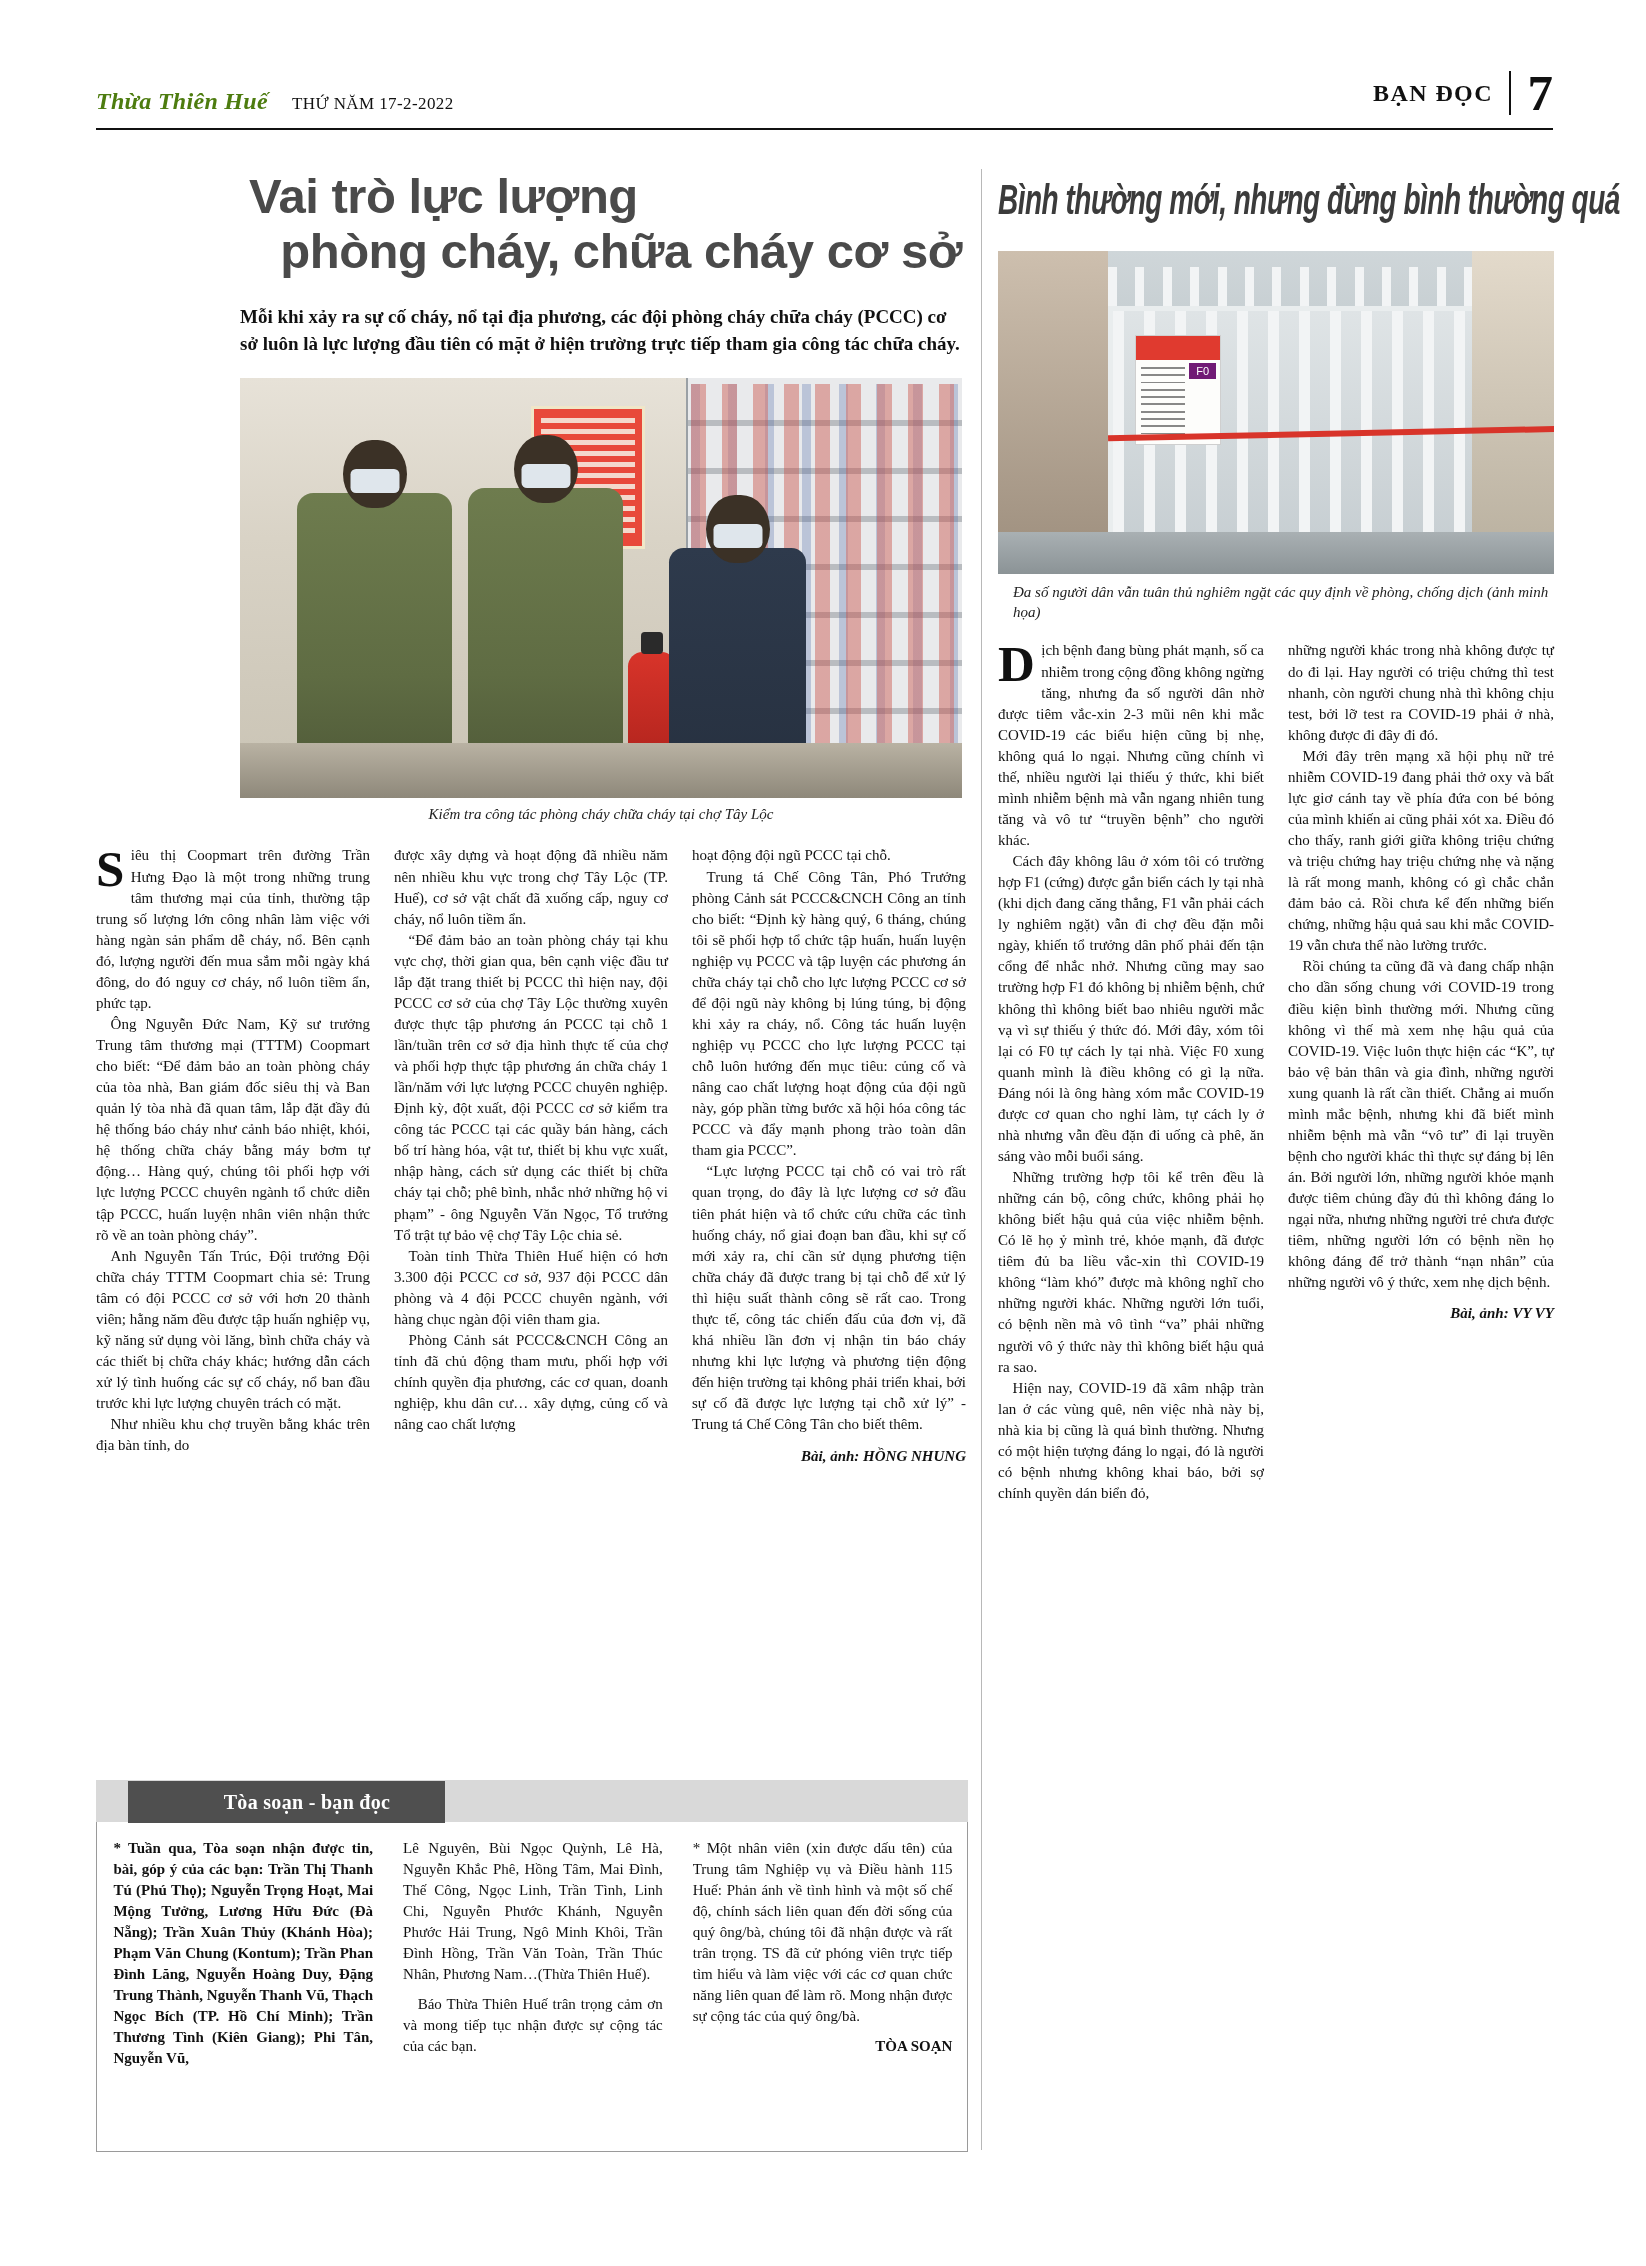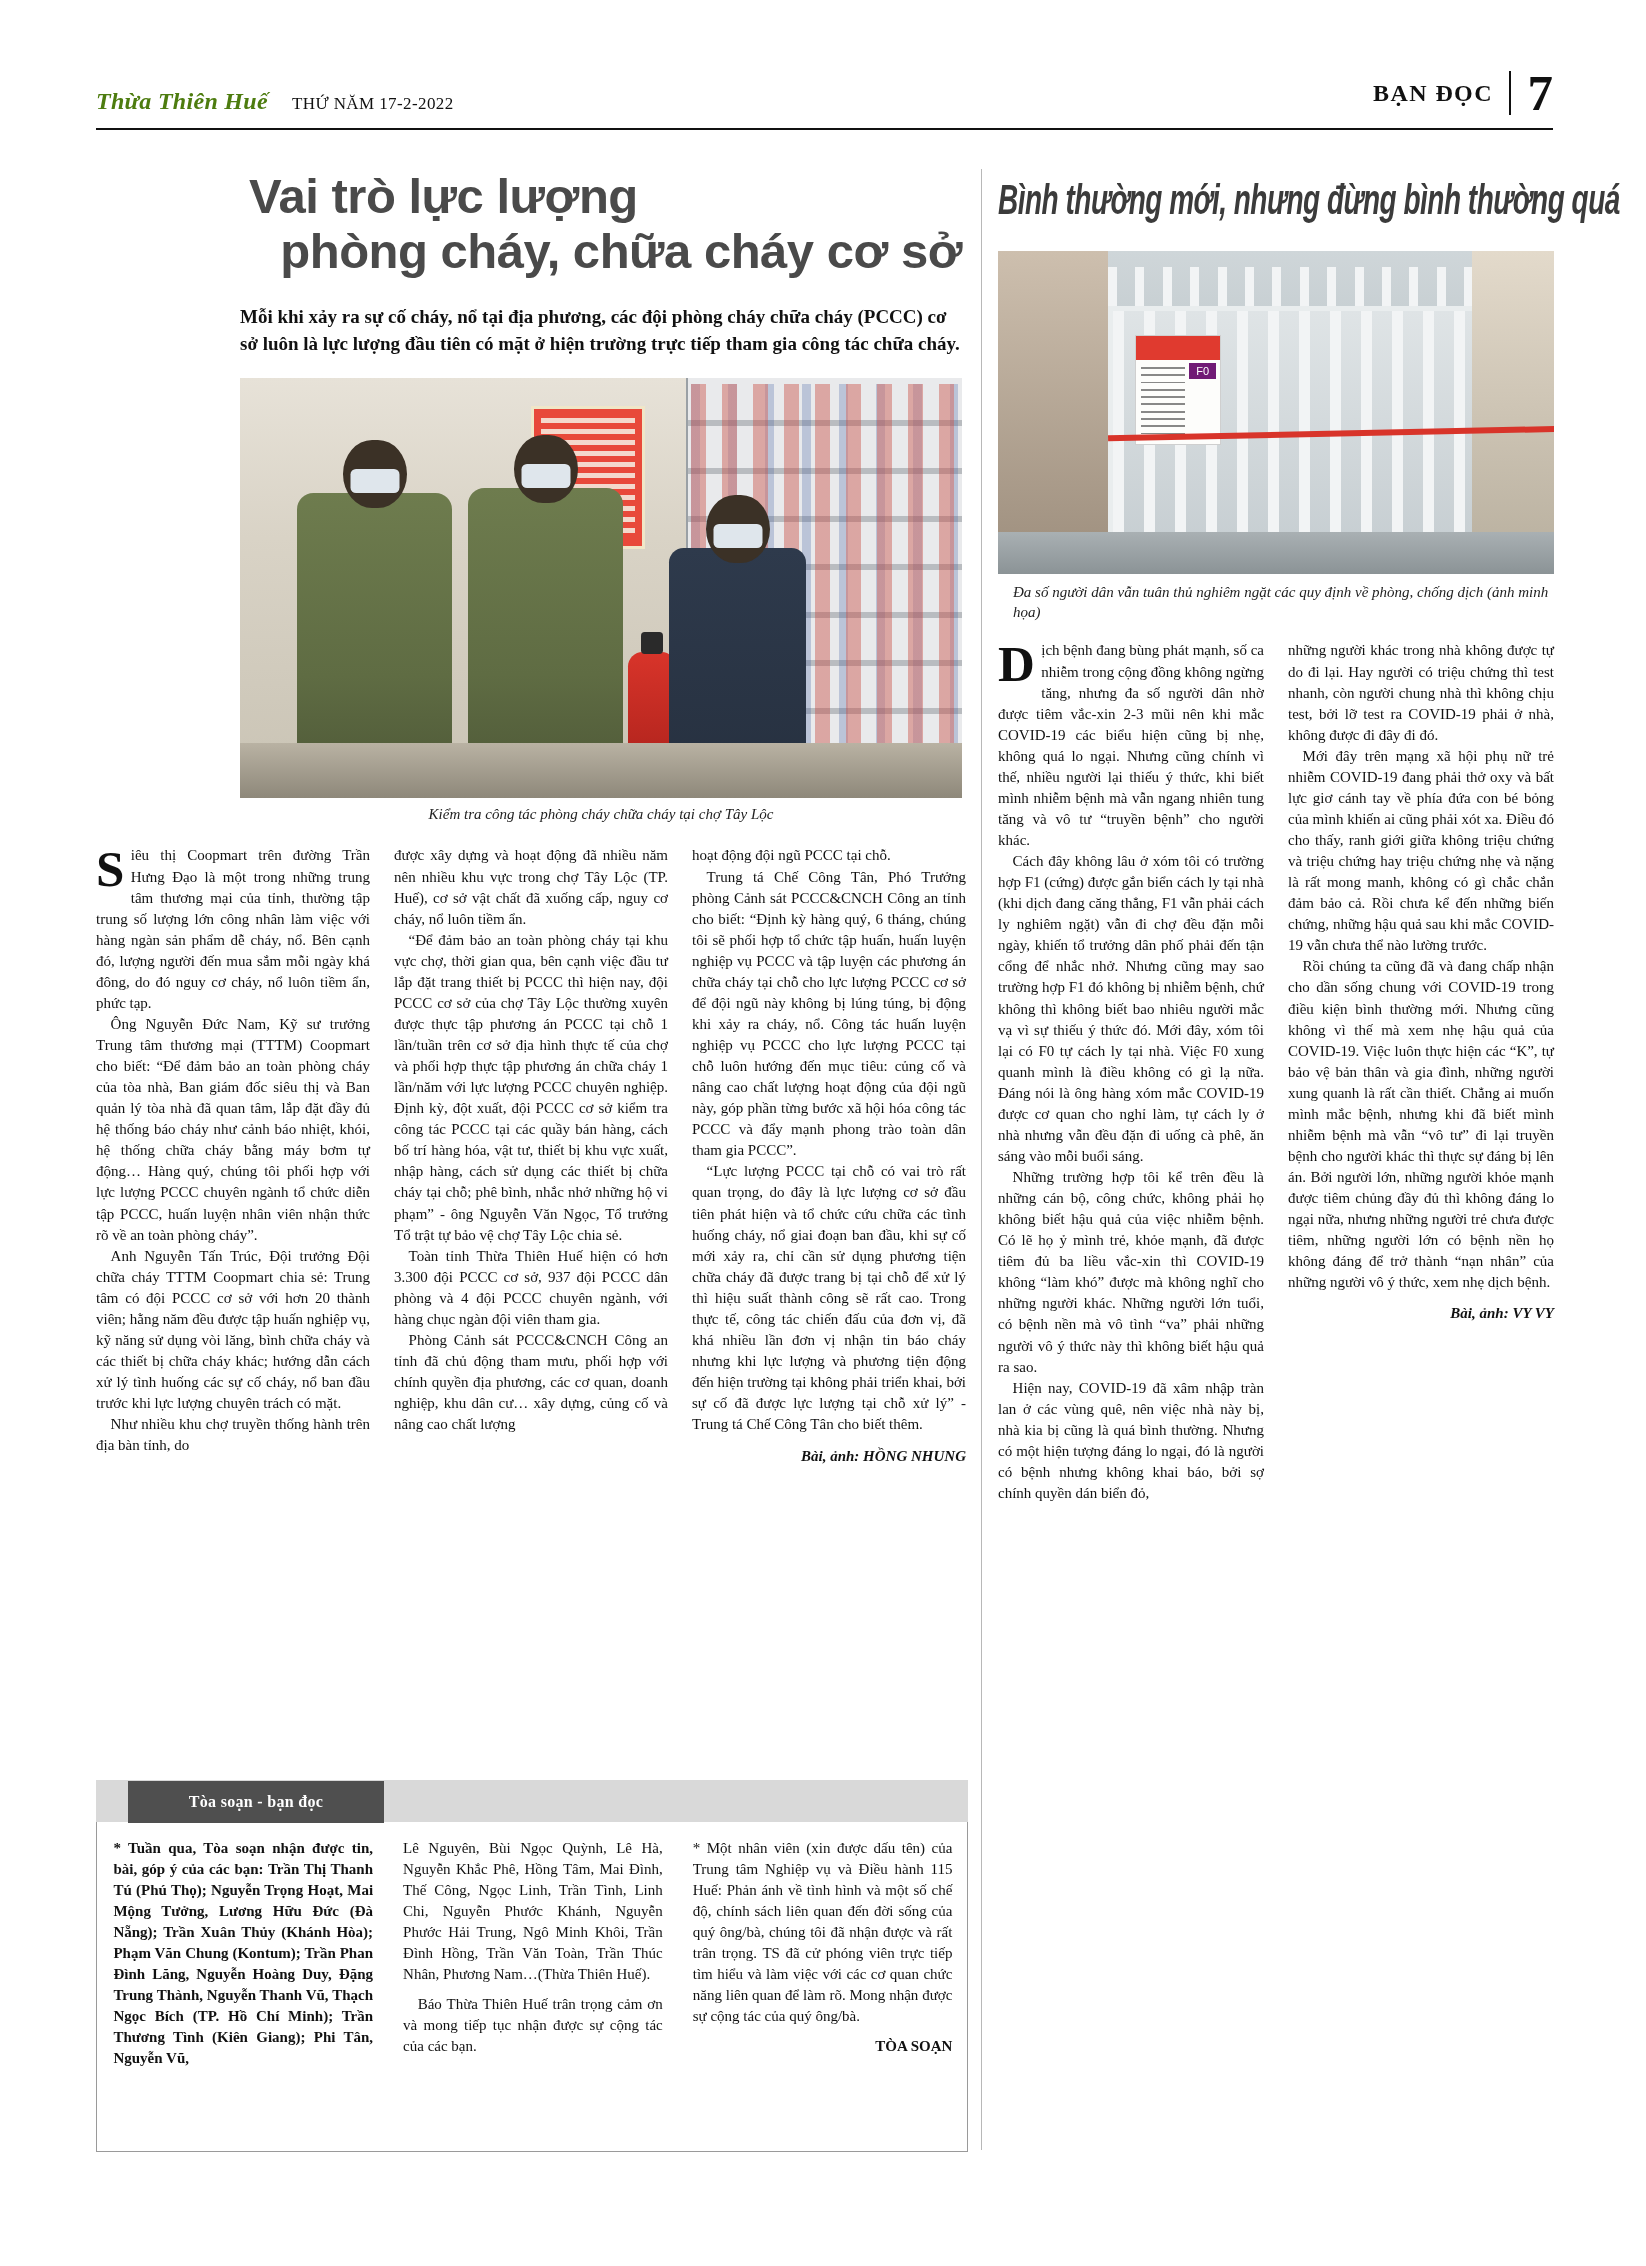--- a/index.html
+++ b/index.html
@@ -204,31 +204,32 @@
     left: -0.9px;
     top: -0.9px;
     width: 872px;
     height: 42px;
     background: #d9d9d9;
   }
   .toasoan-tab {
     position: absolute;
     left: 31px;
     top: 0px;
-    width: 256px;
+    width: 276px;
     height: 42px;
     background: #4f4f4f;
     color: #fff;
     font-family: "Liberation Serif", serif;
     font-weight: bold;
-    font-size: 16px;
+    font-size: 20px;
     display: flex;
     align-items: center;
     justify-content: center;
     letter-spacing: 0.3px;
+    padding-left: 41px;
   }
   .toasoan-body {
     position: absolute;
     left: 16.4px;
     top: 57px;
     width: 839px;
     display: flex;
     gap: 30px;
   }
   .ts-col {
@@ -454,21 +455,21 @@
       <div class="floor"></div>
     </div>
 
     <div class="caption">Kiểm tra công tác phòng cháy chữa cháy tại chợ Tây Lộc</div>
 
     <div class="body-3col">
       <div class="col">
         <p class="first"><span class="dropcap">S</span><span>iêu thị Coopmart trên đường Trần Hưng Đạo là một trong những trung tâm thương mại của tỉnh, thường tập trung số lượng lớn công nhân làm việc với hàng ngàn sản phẩm dễ cháy, nổ. Bên cạnh đó, lượng người đến mua sắm mỗi ngày khá đông, do đó nguy cơ cháy, nổ luôn tiềm ẩn, phức tạp.</span></p>
         <p>Ông Nguyễn Đức Nam, Kỹ sư trưởng Trung tâm thương mại (TTTM) Coopmart cho biết: “Để đảm bảo an toàn phòng cháy của tòa nhà, Ban giám đốc siêu thị và Ban quản lý tòa nhà đã quan tâm, lắp đặt đầy đủ hệ thống báo cháy như cảnh báo nhiệt, khói, hệ thống chữa cháy bằng máy bơm tự động… Hàng quý, chúng tôi phối hợp với lực lượng PCCC chuyên ngành tổ chức diễn tập PCCC, huấn luyện nhân viên nhận thức rõ về an toàn phòng cháy”.</p>
         <p>Anh Nguyễn Tấn Trúc, Đội trưởng Đội chữa cháy TTTM Coopmart chia sẻ: Trung tâm có đội PCCC cơ sở với hơn 20 thành viên; hằng năm đều được tập huấn nghiệp vụ, kỹ năng sử dụng vòi lăng, bình chữa cháy và các thiết bị chữa cháy khác; hướng dẫn cách xử lý tình huống các sự cố cháy, nổ ban đầu trước khi lực lượng chuyên trách có mặt.</p>
-        <p>Như nhiều khu chợ truyền thống hành trên địa bàn tỉnh, do</p>
+        <p>Như nhiều khu chợ truyền bằng khác trên địa bàn tỉnh, do</p>
       </div>
       <div class="col">
         <p class="first">được xây dựng và hoạt động đã nhiều năm nên nhiều khu vực trong chợ Tây Lộc (TP. Huế), cơ sở vật chất đã xuống cấp, nguy cơ cháy, nổ luôn tiềm ẩn.</p>
         <p>“Để đảm bảo an toàn phòng cháy tại khu vực chợ, thời gian qua, bên cạnh việc đầu tư lắp đặt trang thiết bị PCCC thì hiện nay, đội PCCC cơ sở của chợ Tây Lộc thường xuyên được thực tập phương án PCCC tại chỗ 1 lần/tuần trên cơ sở địa hình thực tế của chợ và phối hợp thực tập phương án chữa cháy 1 lần/năm với lực lượng PCCC chuyên nghiệp. Định kỳ, đột xuất, đội PCCC cơ sở kiểm tra công tác PCCC tại các quầy bán hàng, cách bố trí hàng hóa, vật tư, thiết bị khu vực xuất, nhập hàng, cách sử dụng các thiết bị chữa cháy tại chỗ; phê bình, nhắc nhở những hộ vi phạm” - ông Nguyễn Văn Ngọc, Tổ trưởng Tổ trật tự bảo vệ chợ Tây Lộc chia sẻ.</p>
         <p>Toàn tỉnh Thừa Thiên Huế hiện có hơn 3.300 đội PCCC cơ sở, 937 đội PCCC dân phòng và 4 đội PCCC chuyên ngành, với hàng chục ngàn đội viên tham gia.</p>
         <p>Phòng Cảnh sát PCCC&amp;CNCH Công an tỉnh đã chủ động tham mưu, phối hợp với chính quyền địa phương, các cơ quan, doanh nghiệp, khu dân cư… xây dựng, củng cố và nâng cao chất lượng</p>
       </div>
       <div class="col">
         <p class="first">hoạt động đội ngũ PCCC tại chỗ.</p>
         <p>Trung tá Chế Công Tân, Phó Trưởng phòng Cảnh sát PCCC&amp;CNCH Công an tỉnh cho biết: “Định kỳ hàng quý, 6 tháng, chúng tôi sẽ phối hợp tổ chức tập huấn, huấn luyện nghiệp vụ PCCC và tập luyện các phương án chữa cháy tại chỗ cho lực lượng PCCC cơ sở để đội ngũ này không bị lúng túng, bị động khi xảy ra cháy, nổ. Công tác huấn luyện nghiệp vụ PCCC cho lực lượng PCCC tại chỗ luôn hướng đến mục tiêu: củng cố và nâng cao chất lượng hoạt động của đội ngũ này, góp phần từng bước xã hội hóa công tác PCCC và đẩy mạnh phong trào toàn dân tham gia PCCC”.</p>

